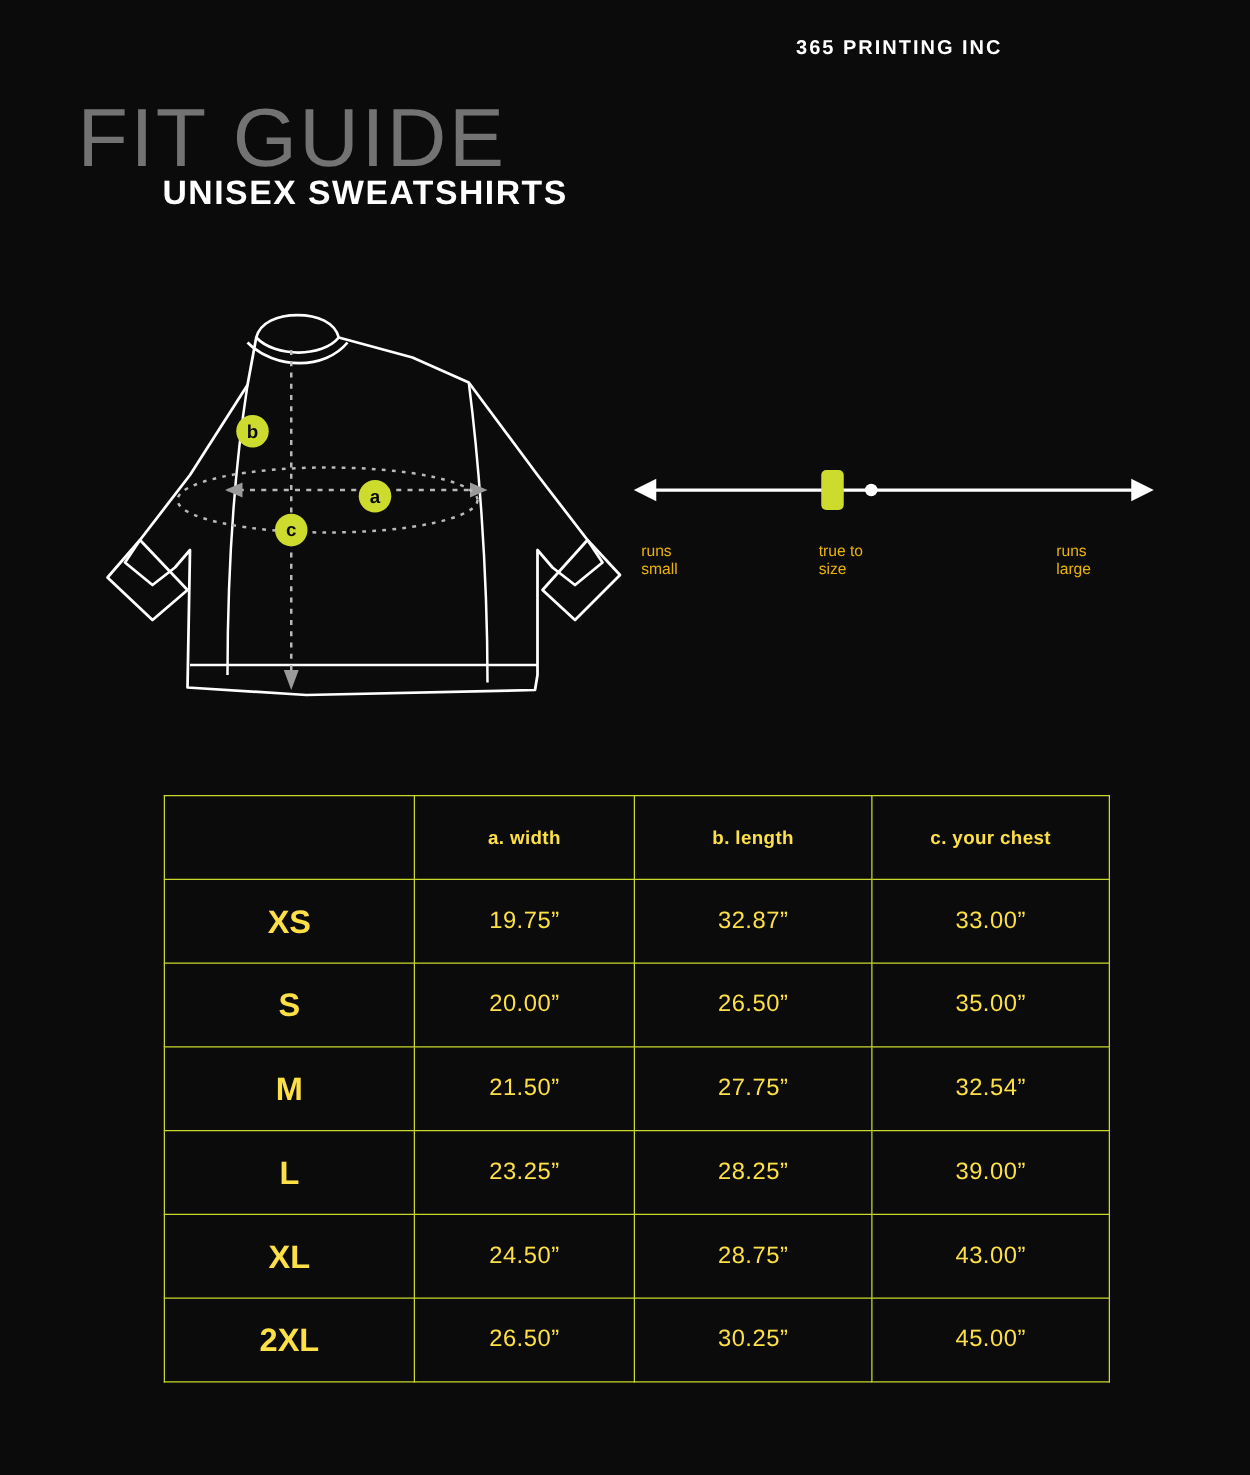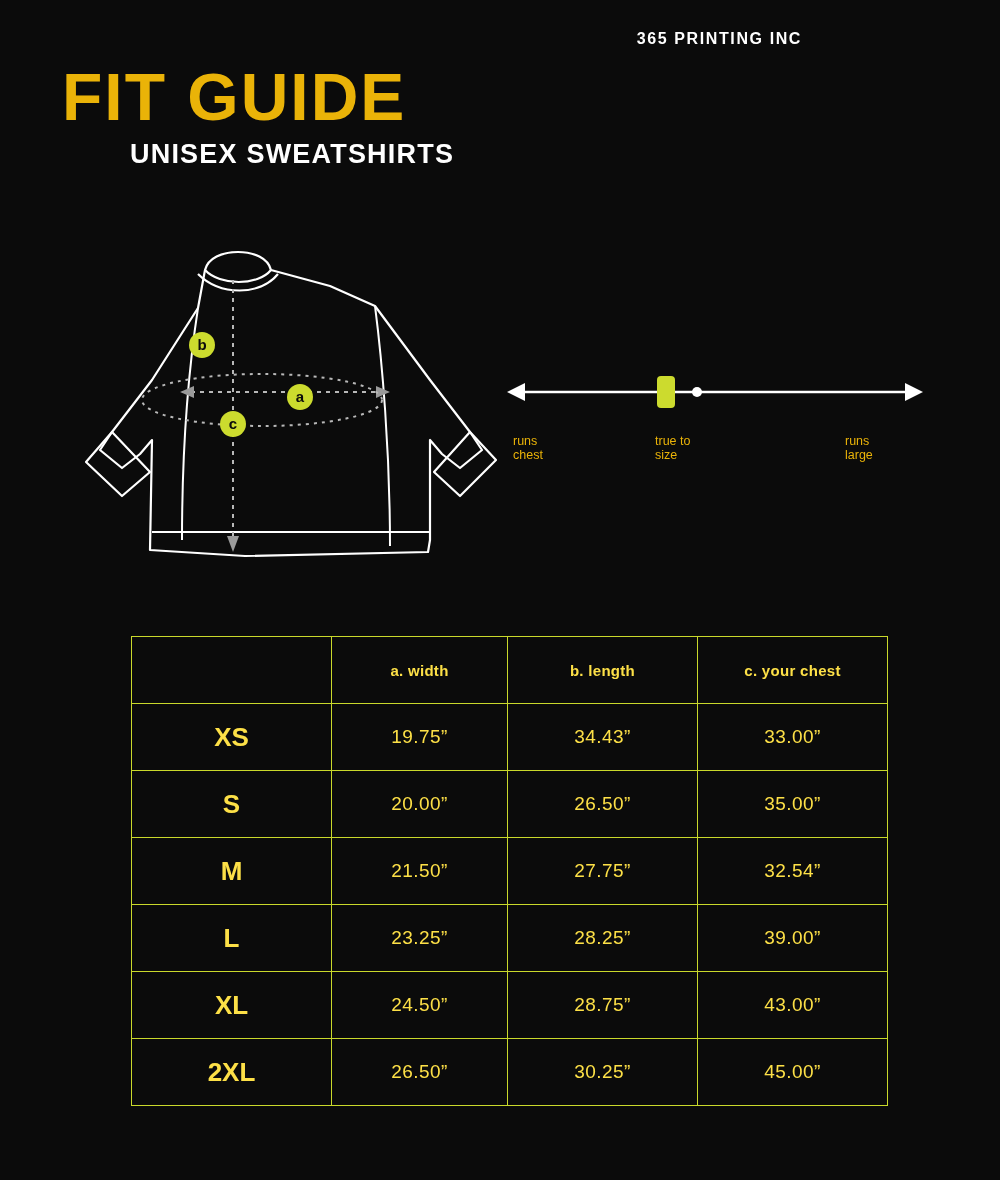--- a/index.html
+++ b/index.html
@@ -28,26 +28,26 @@
     right: 22px;
     font-size: 16px;
     font-weight: bold;
     letter-spacing: 1.6px;
     color: #ffffff;
   }
 
   
   .title {
     position: absolute;
-    top: 64px;
+    top: 77px;
     left: 62px;
     font-size: 66px;
-    font-weight: bold;
+    font-weight: normal;
     letter-spacing: 2px;
-    color: #eab308;
+    color: #737373;
     line-height: 1;
   }
   .subtitle {
     position: absolute;
     top: 141px;
     left: 130px;
     font-size: 27px;
     font-weight: bold;
     letter-spacing: 1.2px;
     color: #ffffff;
@@ -189,21 +189,21 @@
   <div class="scale-wrap">
     <svg width="420" height="70" viewBox="0 0 420 70">
       <line x1="14" y1="32" x2="406" y2="32" stroke="#ffffff" stroke-width="2.6"></line>
       <polygon points="2,32 20,23 20,41" fill="#ffffff"></polygon>
       <polygon points="418,32 400,23 400,41" fill="#ffffff"></polygon>
       <rect x="152" y="16" width="18" height="32" rx="4" fill="#ccdb2e"></rect>
       <circle cx="192" cy="32" r="5" fill="#ffffff"></circle>
     </svg>
     <div class="scale-label small">
       <div>runs</div>
-      <div>chest</div>
+      <div>small</div>
     </div>
     <div class="scale-label true">
       <div>true to</div>
       <div>size</div>
     </div>
     <div class="scale-label large">
       <div>runs</div>
       <div>large</div>
     </div>
   </div>
@@ -221,21 +221,21 @@
           <th class="blank"></th>
           <th>a. width</th>
           <th>b. length</th>
           <th>c. your chest</th>
         </tr>
       </thead>
       <tbody>
         <tr>
           <td class="size-cell">XS</td>
           <td class="meas">19.75”</td>
-          <td class="meas">34.43”</td>
+          <td class="meas">32.87”</td>
           <td class="meas">33.00”</td>
         </tr>
         <tr>
           <td class="size-cell">S</td>
           <td class="meas">20.00”</td>
           <td class="meas">26.50”</td>
           <td class="meas">35.00”</td>
         </tr>
         <tr>
           <td class="size-cell">M</td>

